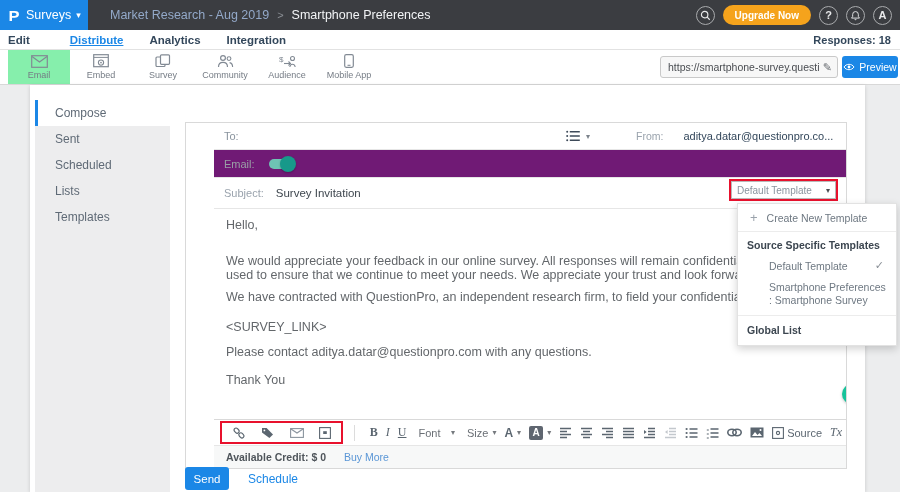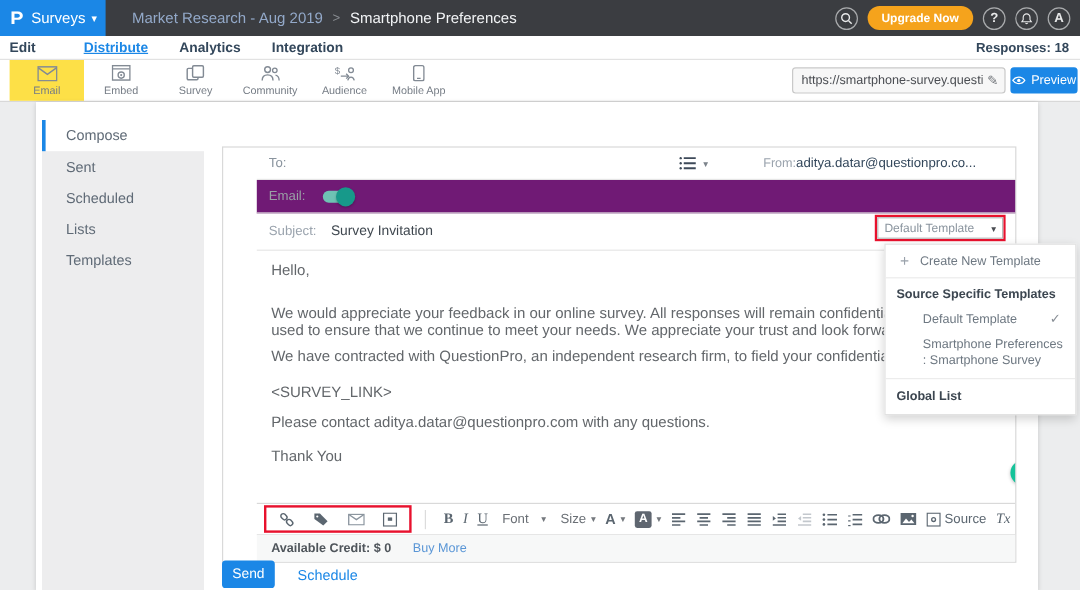--- a/index.html
+++ b/index.html
@@ -25,21 +25,21 @@
   .tab.t0{margin-left:8px;}
   .tab.t1{margin-left:24px;color:#1b87e6;text-decoration:underline;padding-left:16px;}
   .tab.t2{margin-left:26px;}
   .tab.t3{margin-left:26px;}
   .responses-label{margin-left:auto;margin-right:9px;color:#33475b;font-weight:bold;font-size:11px;}
 
   
   .channels-row{position:absolute;left:0;top:50px;width:900px;height:35px;background:#fff;border-bottom:1px solid #d8d8d8;box-sizing:border-box;}
   .tiles{position:absolute;left:8px;top:0;display:flex;height:34px;}
   .tile{width:62px;height:34px;display:flex;flex-direction:column;align-items:center;justify-content:center;gap:2px;cursor:pointer;color:#828a94;}
-  .tile.active{background:#fde047;}
+  .tile.active{background:#86efac;}
   .tile .lbl{font-size:9px;color:#757c85;}
   .url-box{position:absolute;left:660px;top:6px;width:178px;height:22px;border:1px solid #c9c9c9;border-radius:3px;background:#f7f7f7;box-sizing:border-box;display:flex;align-items:center;padding:0 5px 0 7px;}
   .url-text{font-size:10.5px;color:#4a4d52;white-space:nowrap;overflow:hidden;flex:1;}
   .pencil-btn{color:#6b6f74;font-size:11px;margin-left:4px;cursor:pointer;}
   .preview-btn{position:absolute;left:842px;top:6px;width:56px;height:22px;background:#1b87e6;border-radius:3px;color:#fff;font-size:10.5px;display:flex;align-items:center;justify-content:center;gap:4px;cursor:pointer;}
 
   
   .card{position:absolute;left:30px;top:85px;width:835px;height:407px;background:#fff;box-shadow:0 1px 4px rgba(0,0,0,.16);}
 
   
@@ -47,21 +47,21 @@
   .side-item{height:26px;line-height:26px;padding-left:20px;font-size:12px;color:#5f6a76;cursor:pointer;}
   .side-item.active{background:#fff;border-left:3px solid #1b87e6;padding-left:17px;}
 
   
   .editor{position:absolute;left:155px;top:37px;width:662px;box-sizing:border-box;border:1px solid #d9d9d9;background:#fff;padding-left:28px;}
   .row-to{height:26px;display:flex;align-items:center;padding:0 10px;border-bottom:1px solid #e6e6e6;}
   .to-label{font-size:11px;color:#8a949e;}
   .to-right{margin-left:auto;display:flex;align-items:center;}
   .list-icon{color:#3e4a59;display:flex;cursor:pointer;}
   .list-caret{color:#7c838b;font-size:8px;margin-left:6px;cursor:pointer;}
-  .from-wrap{margin-left:46px;display:flex;align-items:center;gap:0;width:200px;}
+  .from-wrap{margin-left:46px;display:flex;align-items:center;gap:20px;width:200px;}
   .from-label{font-size:10.5px;color:#9aa3ad;}
   .from-value{font-size:11px;color:#33475b;white-space:nowrap;overflow:hidden;cursor:pointer;}
   .row-email{height:27px;display:flex;align-items:center;padding:0 10px;background:#701a75;border-bottom:1px solid #e6e6e6;}
   .email-label{font-size:11px;color:#9aa0a6;}
   .toggle{position:relative;width:26px;height:12px;margin-left:14px;cursor:pointer;}
   .toggle .track{position:absolute;left:0;top:1px;width:26px;height:10px;border-radius:6px;background:#6ec3b4;}
   .toggle .knob{position:absolute;right:-1px;top:-2px;width:16px;height:16px;border-radius:50%;background:#17998a;box-shadow:0 1px 2px rgba(0,0,0,.25);}
   .row-subject{height:30px;display:flex;align-items:center;padding:0 10px;border-bottom:1px solid #e6e6e6;}
   .subject-label{font-size:11px;color:#9aa3ad;}
   .subject-value{font-size:11.5px;color:#3f474f;margin-left:12px;}

